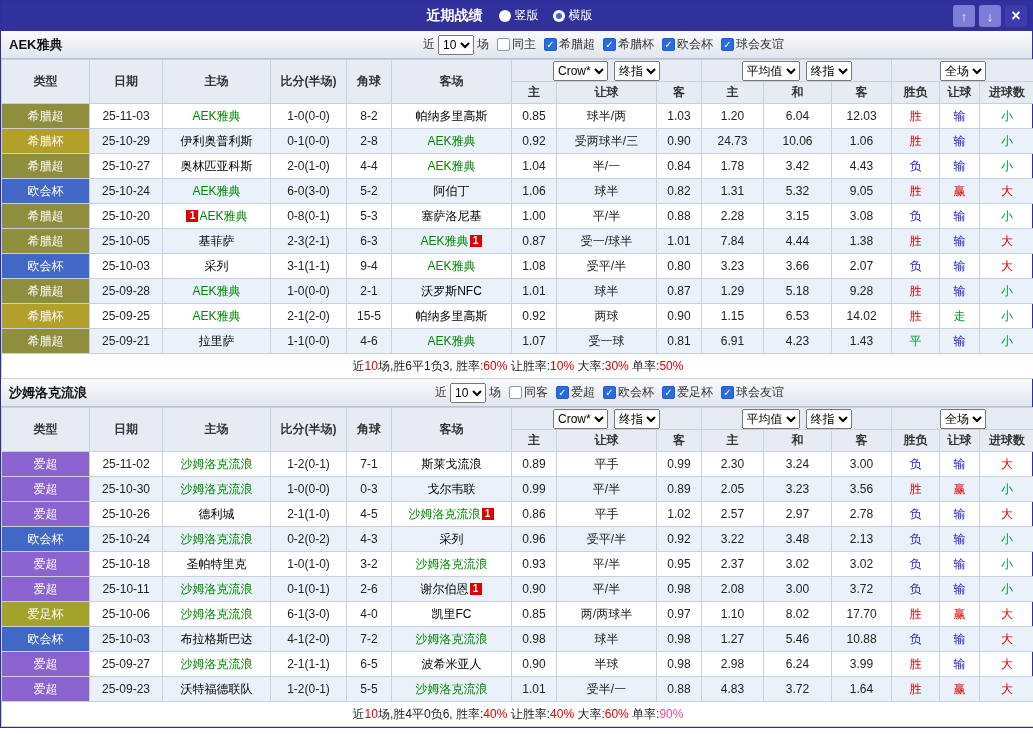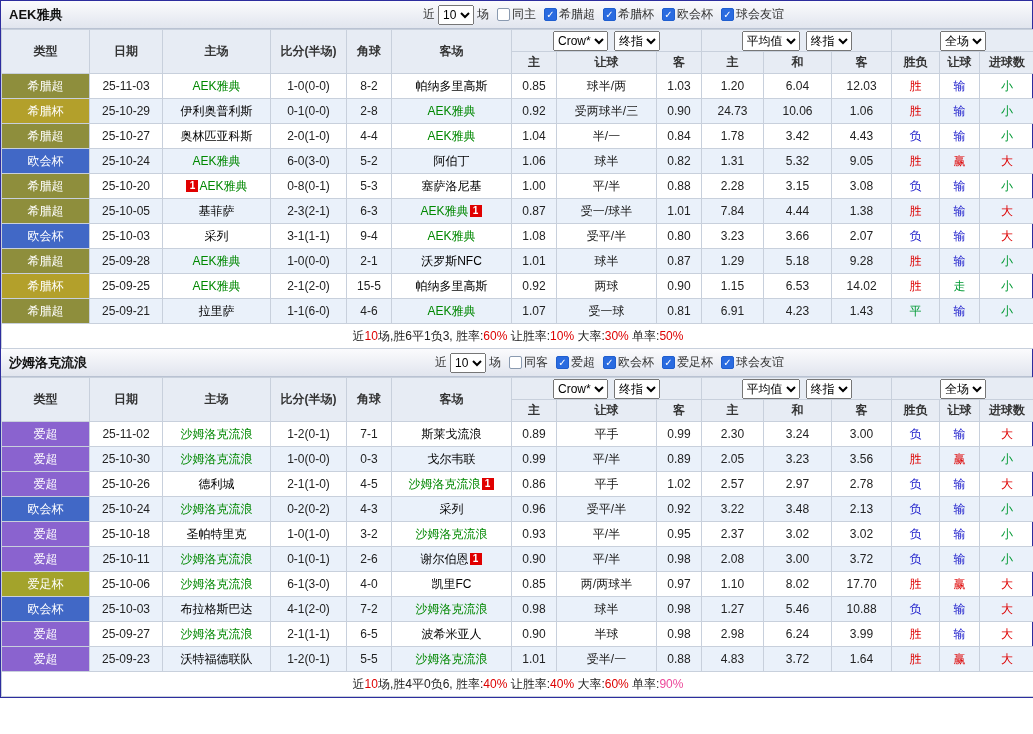--- a/index.html
+++ b/index.html
@@ -43,20 +43,41 @@
   .team-link.focus { color:#008800; }
   .red-card { display:inline-block; width:12px; height:12px; line-height:12px; background:#e00000; color:#fff;
               font-size:10px; font-weight:bold; margin:0 1px; vertical-align:middle; text-align:center; }
   .res { font-weight:normal; }
   .summary-cell { height:24px; background:#fff; text-align:center; font-size:12px; }
 </style>
 </head>
 <body>
 
 <div class="window">
+  <div class="titlebar">
+    <span class="title">近期战绩</span>
+    <span id="radios"><label class="radio-label">
+          <span class="radio-circle"></span>
+          <span class="radio-text">竖版</span>
+        </label><label class="radio-label">
+          <span class="radio-circle sel"></span>
+          <span class="radio-text">横版</span>
+        </label></span>
+    <div class="titlebar-btns">
+      <span class="tb-btn">
+          <span>↑</span>
+        </span>
+      <span class="tb-btn">
+          <span>↓</span>
+        </span>
+      <span class="tb-btn close">
+          <span>×</span>
+        </span>
+    </div>
+  </div>
   <div id="sections">
       <div class="section">
         <div class="section-bar">
           <span class="team-name">AEK雅典</span>
           <div class="filter">
             <span class="flabel">近</span>
             <select class="hdr-select"><option>10</option></select>
             <span class="flabel">场</span>
             <label class="cb-label">
               <span class="cb"></span>
@@ -273,21 +294,21 @@
               <td>6.53</td>
               <td>14.02</td>
               <td class="res" style="color: rgb(221, 0, 0);">胜</td>
               <td class="res" style="color: rgb(0, 153, 51);">走</td>
               <td class="res" style="color: rgb(0, 153, 51);">小</td>
             </tr>
             <tr class="alt">
               <td class="type-cell" style="background: rgb(142, 142, 60);">希腊超</td>
               <td>25-09-21</td>
               <td class="team-cell"><span class="team-link">拉里萨</span></td>
-              <td>1-1(6-0)</td>
+              <td>1-1(0-0)</td>
               <td>4-6</td>
               <td class="team-cell"><span class="team-link focus">AEK雅典</span></td>
               <td>1.07</td>
               <td>受一球</td>
               <td>0.81</td>
               <td>6.91</td>
               <td>4.23</td>
               <td>1.43</td>
               <td class="res" style="color: rgb(0, 153, 51);">平</td>
               <td class="res" style="color: rgb(32, 32, 204);">输</td>

